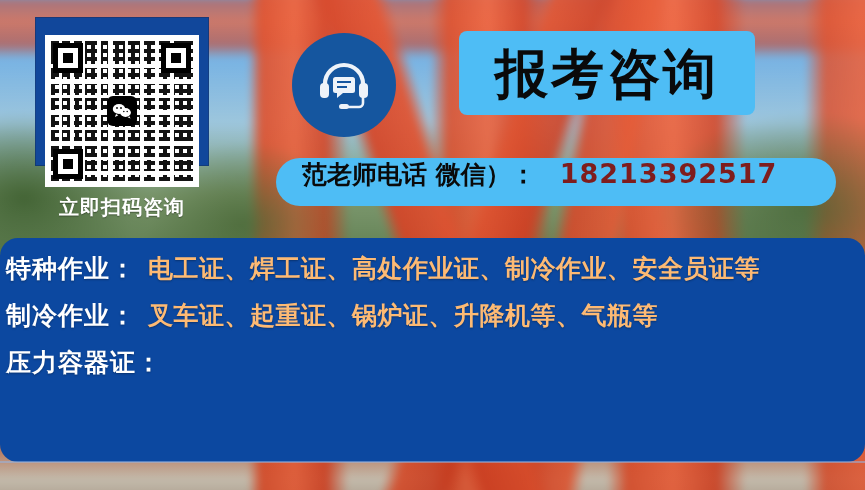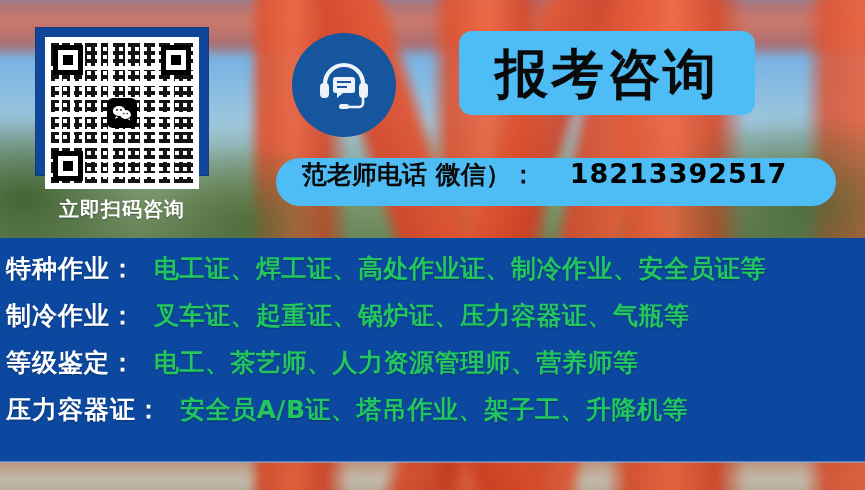--- a/index.html
+++ b/index.html
@@ -47,23 +47,23 @@
     filter:blur(3.2px);
     transform:scale(1.04);
   }
   .photo-grain{
     position:absolute;left:0;top:0;width:865px;height:490px;
     background:linear-gradient(180deg, rgba(255,255,255,.05), rgba(0,0,0,.06));
   }
 
   
   .qr-card{
-    position:absolute;left:36px;top:28px;width:172px;height:147px;
+    position:absolute;left:36px;top:18px;width:172px;height:147px;
     background:#11479b;border:0;box-sizing:border-box;
-    padding:9px 9px 0 9px;
+    padding:17px 9px 0 9px;
     box-shadow:0 0 0 1px rgba(8,50,120,.9);
   }
   .qr-white{
     width:154px;height:152px;background:#ffffff;position:relative;
     display:block;
   }
   .qr-code{
     position:absolute;left:6px;top:6px;width:142px;height:140px;
     background-color:#ffffff;
     background-image:
@@ -100,63 +100,63 @@
   .headset{
     position:absolute;left:292px;top:33px;width:104px;height:104px;
     border-radius:50%;background:#15569f;
     display:flex;align-items:center;justify-content:center;
   }
   .headset svg{display:block;}
 
   
   .title-pill{
     position:absolute;left:459px;top:31px;width:296px;height:84px;
-    background:#4ebdf5;border-radius:13px;
+    background:#4ebdf5;border-radius:8px;
     display:flex;align-items:center;justify-content:center;
   }
   .title-pill .txt{
     color:#0a0a0a;font-size:53px;font-weight:700;letter-spacing:3px;
     line-height:1;font-family:"DejaVu Sans","Liberation Sans",sans-serif;
   }
 
   
   .phone-pill{
     position:absolute;left:276px;top:158px;width:560px;height:48px;
     background:#4ebdf5;border-radius:24px;
     display:flex;align-items:flex-start;
     padding:0 26px;box-sizing:border-box;
   }
   .phone-pill .label{
     color:#0a0a0a;font-size:25px;font-weight:700;letter-spacing:0px;
     font-family:"DejaVu Sans","Liberation Sans",sans-serif;
   }
   .phone-pill .number{
-    color:#000000;font-size:27px;font-weight:700;letter-spacing:1px;
-    margin-left:34px;
+    color:#7f1d1d;font-size:27px;font-weight:700;letter-spacing:1px;
+    margin-left:24px;
     font-family:"DejaVu Sans","Liberation Sans",sans-serif;
   }
 
   
   .list-panel{
     position:absolute;left:0;top:238px;width:865px;height:224px;
     background:#0c48a0;
-    padding:14px 0 0 6px;box-sizing:border-box;
+    padding:14px 0 0 6px;box-sizing:border-box;border-radius:18px;
   }
   .list-row{
     display:flex;align-items:baseline;
     height:47px;white-space:nowrap;
   }
   .list-row .cat{
     color:#ffffff;font-size:25px;font-weight:700;letter-spacing:1px;
     font-family:"DejaVu Sans","Liberation Sans",sans-serif;
     text-shadow:0 1px 2px rgba(0,0,0,.30);
   }
   .list-row .items{
-    color:#22c55e;font-size:25px;font-weight:700;letter-spacing:0.5px;
-    margin-left:18px;
+    color:#fdba74;font-size:25px;font-weight:700;letter-spacing:0.5px;
+    margin-left:12px;
     font-family:"DejaVu Sans","Liberation Sans",sans-serif;
     text-shadow:0 1px 2px rgba(0,0,0,.30);
   }
   .panel-edge{
     position:absolute;left:0;top:461px;width:865px;height:2px;
     background:rgba(150,180,225,.55);
   }
 </style>
 </head>
 <body>
@@ -222,26 +222,21 @@
     <span class="number">18213392517</span>
   </div>
 
   <div class="list-panel">
     <div class="list-row">
       <span class="cat">特种作业：</span>
       <span class="items">电工证、焊工证、高处作业证、制冷作业、安全员证等</span>
     </div>
     <div class="list-row">
       <span class="cat">制冷作业：</span>
-      <span class="items">叉车证、起重证、锅炉证、压力容器证、气瓶等</span>
-    </div>
-    <div class="list-row">
-      <span class="cat">等级鉴定：</span>
-      <span class="items">电工、茶艺师、人力资源管理师、营养师等</span>
+      <span class="items">叉车证、起重证、锅炉证、升降机等、气瓶等</span>
     </div>
     <div class="list-row">
       <span class="cat">压力容器证：</span>
-      <span class="items">安全员A/B证、塔吊作业、架子工、升降机等</span>
     </div>
   </div>
   <div class="panel-edge"></div>
 
 </div>
 
 </body></html>

